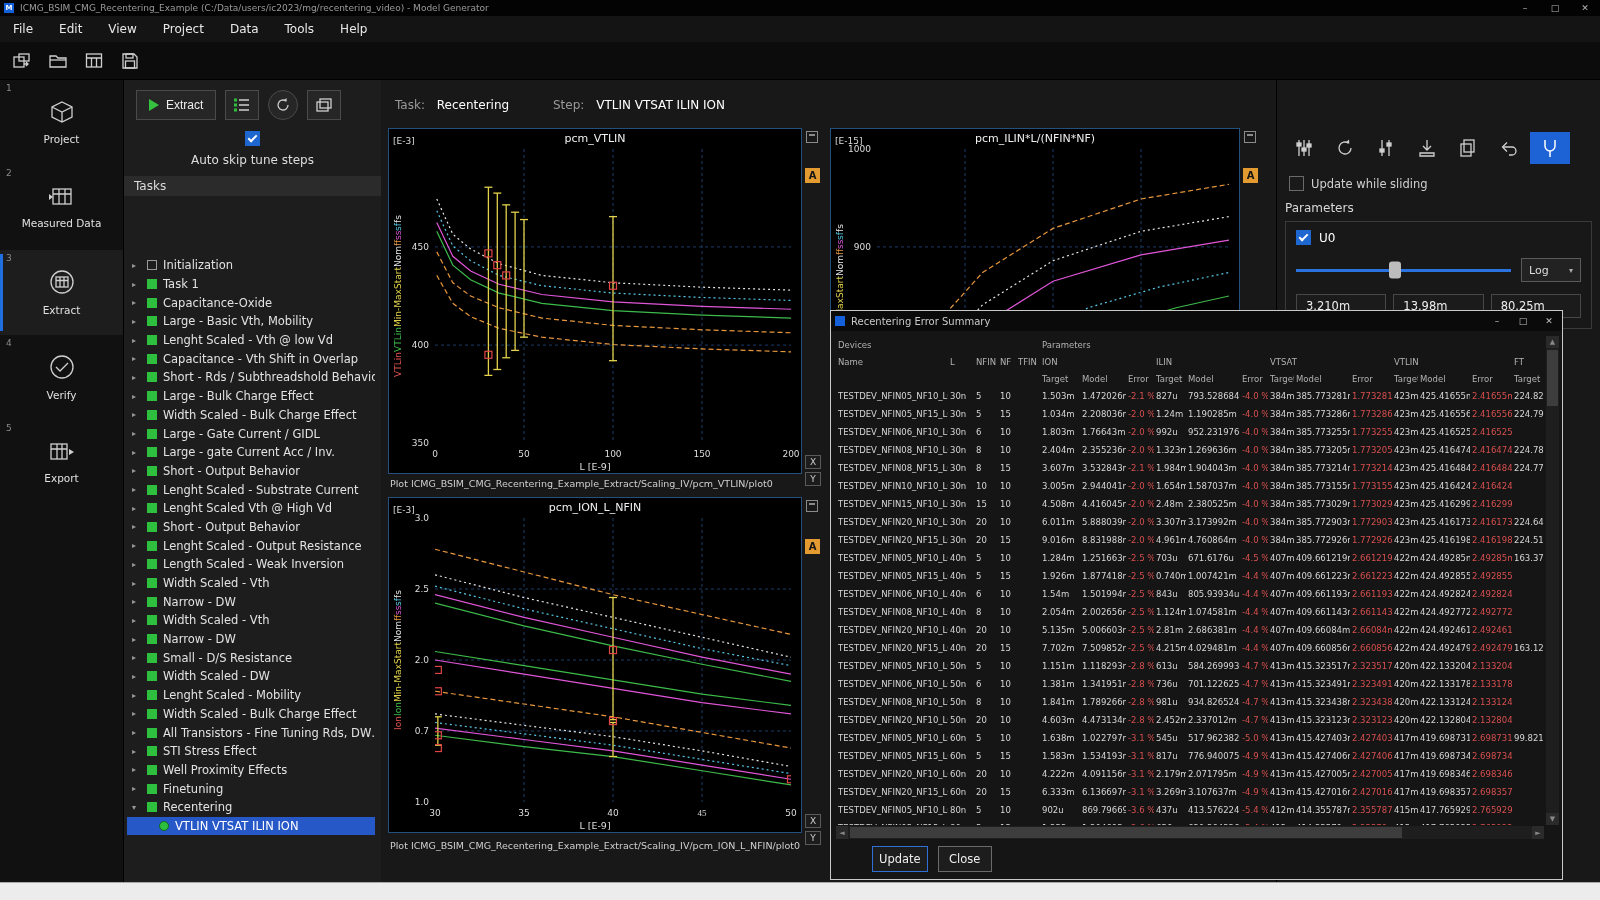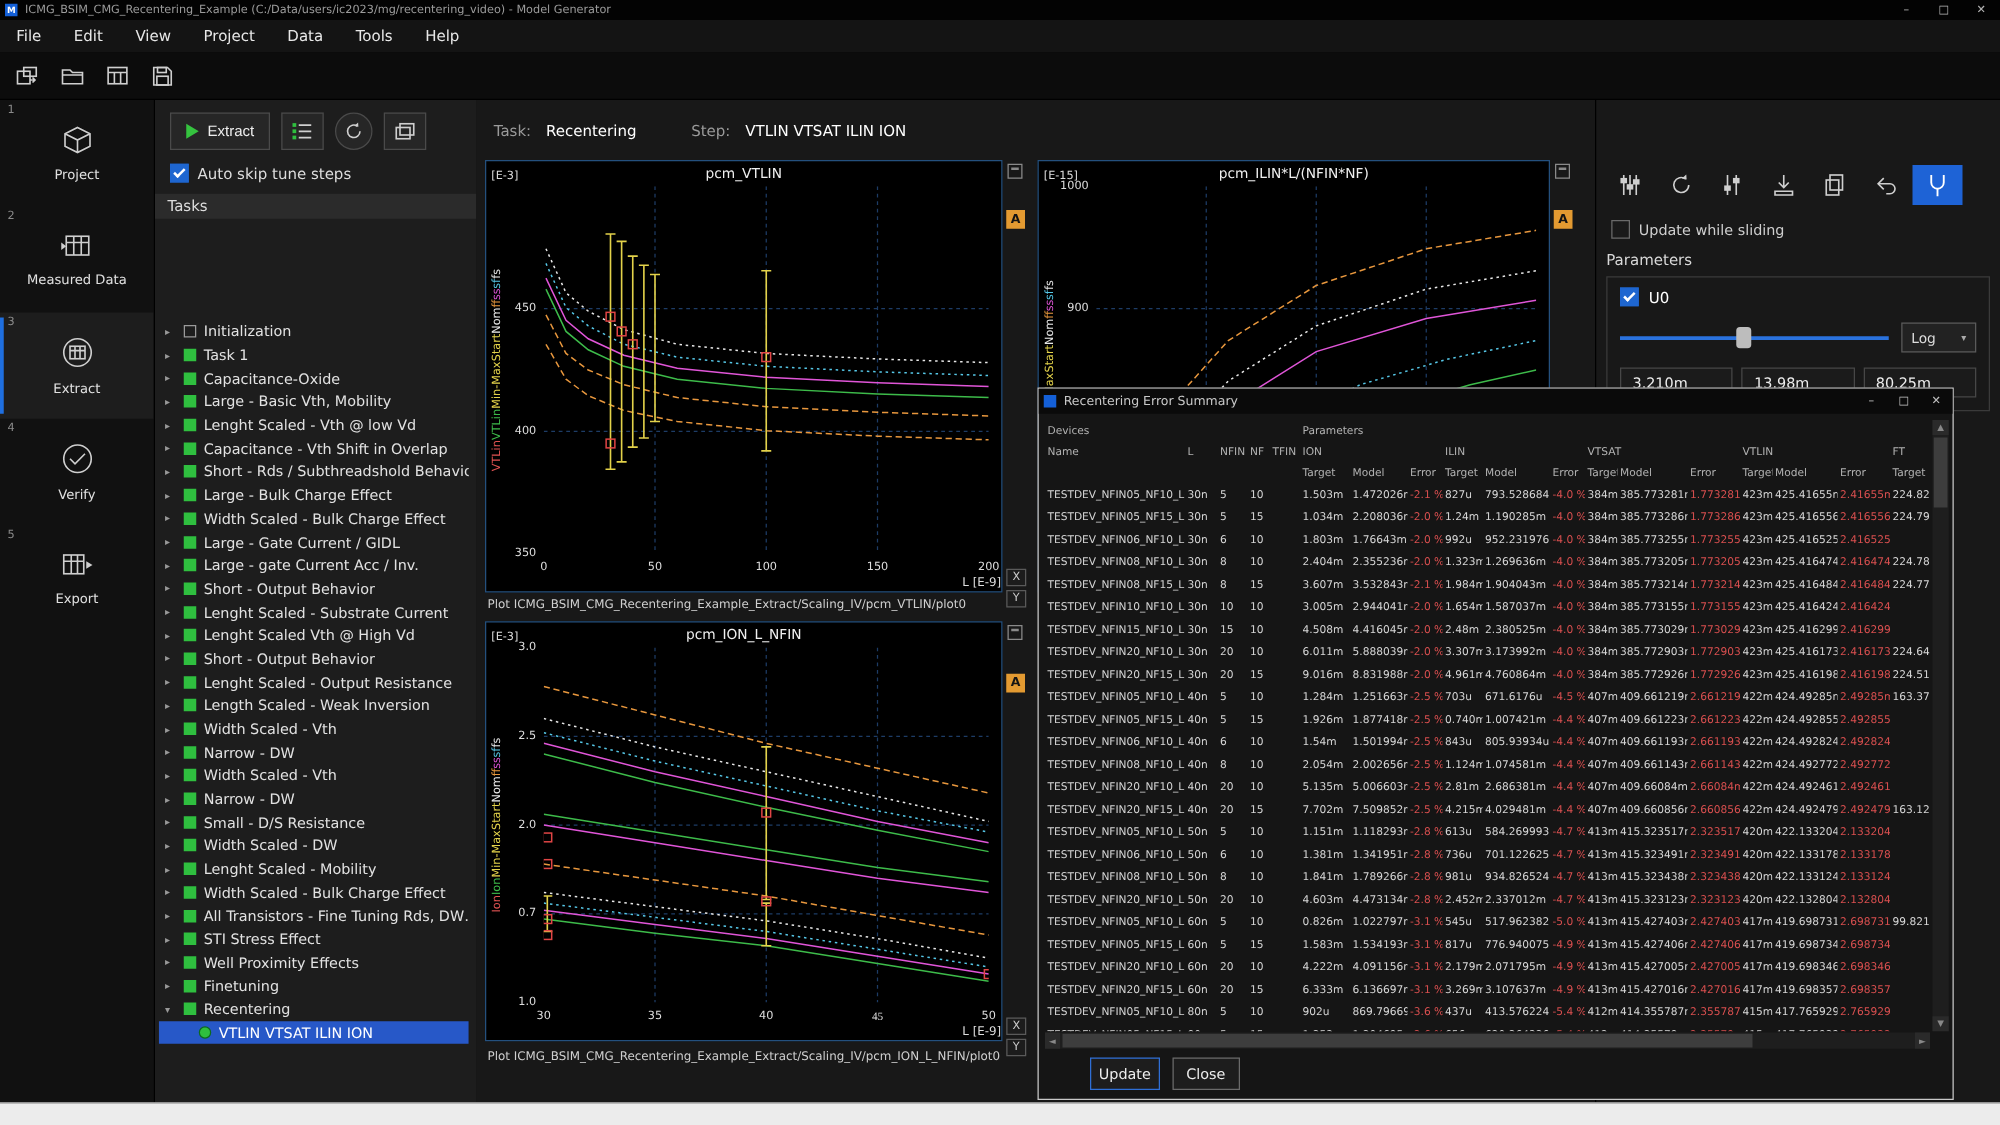--- a/index.html
+++ b/index.html
@@ -22,21 +22,21 @@
   .nav-item.active::before{content:"";position:absolute;left:0;top:4px;bottom:4px;width:3px;background:#1f6fe0;}
   .nav-num{position:absolute;top:3px;left:6px;font-size:9px;color:#8a8a8a;}
   .nav-label{line-height:1.15;padding:0 6px;}
   
   .taskpanel{position:absolute;left:123px;top:80px;width:258px;bottom:18px;background:#1d1d1d;border-left:1px solid #000;box-sizing:border-box;}
   .tp-toolbar{display:flex;gap:9px;padding:10px 0 0 12px;align-items:center;}
   .btn-extract{display:flex;align-items:center;gap:7px;background:#262626;border:1px solid #4a4a4a;color:#eee;font-size:12px;height:30px;padding:0 12px;box-sizing:border-box;}
   .play{width:0;height:0;border-left:10px solid #35c33f;border-top:6px solid transparent;border-bottom:6px solid transparent;}
   .icon-btn{width:34px;height:30px;background:#262626;border:1px solid #4a4a4a;display:flex;align-items:center;justify-content:center;box-sizing:border-box;}
   .icon-btn.round{border-radius:50%;width:30px;}
-  .tp-check{display:flex;gap:7px;align-items:center;padding:11px 12px 6px 12px;font-size:12px;color:#ddd;}
+  .tp-check{display:flex;gap:7px;align-items:center;padding:11px 12px 6px 12px;font-size:12px;color:#ddd;flex-direction:column;}
   .checkbox{width:13px;height:13px;border:1px solid #6a6a6a;background:#1a1a1a;position:relative;flex:none;}
   .checkbox.checked{background:#1e66d0;border-color:#1e66d0;}
   .checkbox.checked::after{content:"";position:absolute;left:4px;top:1px;width:3px;height:7px;border:solid #fff;border-width:0 2px 2px 0;transform:rotate(45deg);}
   .tasks-header{background:#2b2b2b;color:#dcdcdc;font-size:12px;padding:3px 10px;margin-top:3px;}
   .task-list{position:absolute;top:176px;left:3px;right:6px;bottom:0;overflow:hidden;font-size:11.5px;}
   .task-row{display:flex;align-items:center;gap:6px;height:18.7px;padding-left:5px;white-space:nowrap;color:#e2e2e2;}
   .task-row.selected{background:#2758c8;color:#fff;}
   .task-row.child{padding-left:32px;}
   .chev{color:#999;font-size:8px;width:9px;flex:none;}
   .sq{width:10px;height:10px;background:#2fbf3f;flex:none;}
@@ -47,21 +47,21 @@
   .main-header{position:absolute;left:395px;top:98px;font-size:12px;}
   .mh-label{color:#9a9a9a;margin-right:8px;}
   .mh-value{color:#fff;margin-right:40px;}
   .plot{position:absolute;background:#000;border:1px solid #24507e;box-sizing:border-box;}
   .plot-title{position:absolute;top:3px;left:0;right:0;text-align:center;font-size:11px;color:#f0f0f0;}
   .canvas-area{position:absolute;left:46px;top:20px;right:10px;bottom:30px;}
   .canvas-area svg{position:absolute;left:0;top:0;width:100%;height:100%;}
   .ytick{position:absolute;left:-40px;width:34px;text-align:right;transform:translateY(-50%);font-size:9px;color:#dd dddd;color:#ddd;}
   .xtick{position:absolute;bottom:-16px;transform:translateX(-50%);font-size:9px;color:#ddd;}
   .units{position:absolute;left:-42px;top:-13px;font-size:9px;color:#ddd;}
-  .xlabel-row{position:absolute;bottom:1px;left:0;right:0;text-align:right;font-size:9.5px;color:#ddd;}
+  .xlabel-row{position:absolute;bottom:1px;left:0;right:0;text-align:center;font-size:9.5px;color:#ddd;}
   .ylabel{position:absolute;left:3px;top:20px;bottom:30px;width:12px;display:flex;align-items:center;justify-content:center;writing-mode:vertical-rl;transform:rotate(180deg);font-size:9px;white-space:nowrap;}
   .caption{position:absolute;font-size:9.5px;color:#cfcfcf;}
   .ctrl-max{position:absolute;width:12px;height:12px;border:1px solid #8a8a8a;box-sizing:border-box;}
   .ctrl-max::after{content:"";position:absolute;left:2px;top:2px;right:2px;height:2px;background:#8a8a8a;}
   .ctrl-a{position:absolute;width:15px;height:15px;background:#e39a31;color:#141414;font-size:10px;font-weight:bold;display:flex;align-items:center;justify-content:center;}
   .ctrl-xy{position:absolute;width:16px;height:14px;background:#1c1c1c;border:1px solid #5a5a5a;color:#ccc;font-size:9px;display:flex;align-items:center;justify-content:center;box-sizing:border-box;}
   
   .rightpanel{position:absolute;left:1276px;top:80px;right:0;bottom:18px;background:#181818;border-left:1px solid #000;box-sizing:border-box;}
   .rp-toolbar{display:flex;gap:1px;padding:52px 4px 0 7px;}
   .rp-btn{width:40px;height:32px;display:flex;align-items:center;justify-content:center;}
@@ -1103,21 +1103,21 @@
               <td>422.132804m</td>
               <td class="err">2.132804m</td>
               <td></td>
             </tr>
             <tr>
               <td>TESTDEV_NFIN05_NF10_L0p06</td>
               <td>60n</td>
               <td>5</td>
               <td>10</td>
               <td></td>
-              <td>0.826m</td>
+              <td>1.638m</td>
               <td>1.022797m</td>
               <td class="err">-3.1 %</td>
               <td>545u</td>
               <td>517.962382u</td>
               <td class="err">-5.0 %</td>
               <td>413m</td>
               <td>415.427403m</td>
               <td class="err">2.427403m</td>
               <td>417m</td>
               <td>419.698731m</td>

